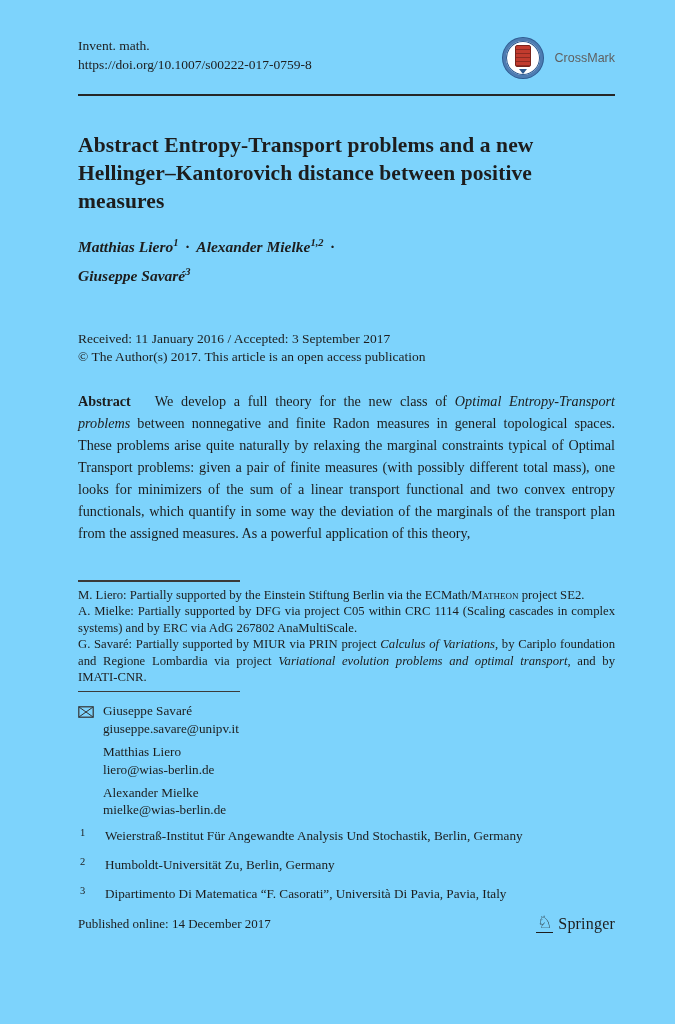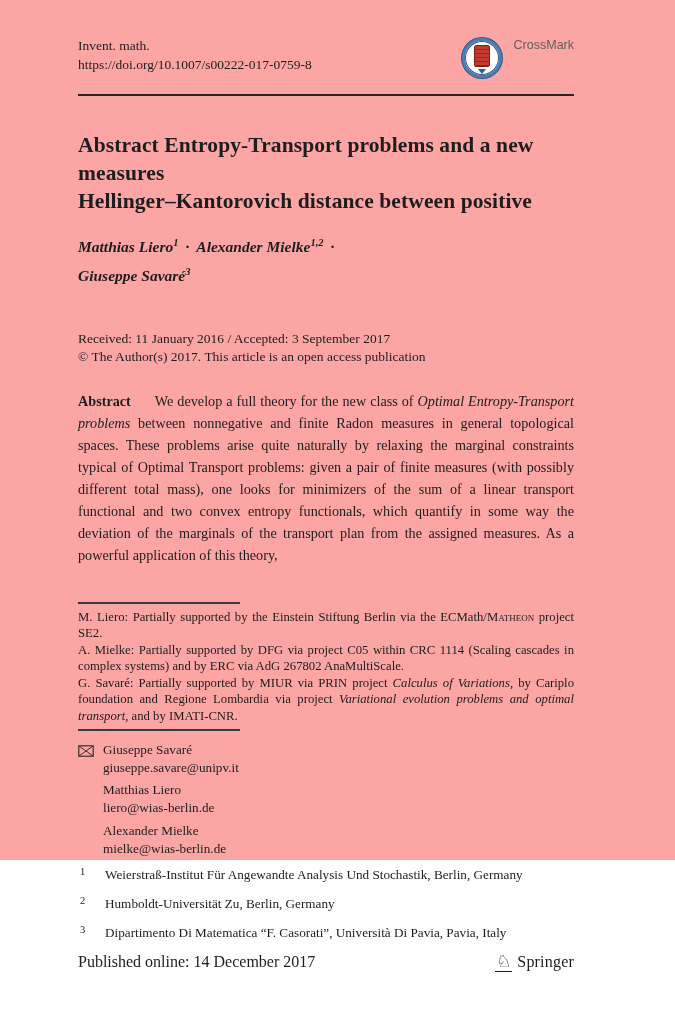--- a/index.html
+++ b/index.html
@@ -1,25 +1,25 @@
 <!DOCTYPE html>
 <html><head>
 <meta charset="utf-8">
 <style>
   html,body{margin:0;padding:0;}
   body{width:675px;height:1024px;background:#ffffff;overflow:hidden;}
   .page{
-    box-sizing:border-box;width:675px;height:860px;background:#fca5a5;
-    padding:36px 101px 0 78px;position:relative;
+    box-sizing:border-box;width:675px;height:1024px;background:#7dd3fc;
+    padding:36px 60px 0 78px;position:relative;
     font-family:"Liberation Serif","DejaVu Serif",serif;color:#1d1d1d;
   }
   
   .hdr{display:flex;justify-content:space-between;align-items:flex-start;}
   .hdr-left{font-size:13.5px;line-height:19px;}
-  .cm-badge{display:flex;gap:12px;margin-top:2px;cursor:pointer;}
+  .cm-badge{display:flex;align-items:center;gap:12px;margin-top:2px;cursor:pointer;}
   .cm-circle{width:34px;height:34px;border-radius:50%;border:3px solid #4d7cb2;
     box-shadow:0 0 0 1px #2e5a8f, inset 0 0 0 1px #2e5a8f;background:#fff;position:relative;}
   .cm-book{position:absolute;left:50%;top:4px;transform:translateX(-50%);
     width:14px;height:20px;border:1px solid #7a241c;border-radius:2px;
     background:repeating-linear-gradient(#c23b2e 0 3px,#8f2a21 3px 4px);}
   .cm-tri{position:absolute;bottom:1px;left:50%;transform:translateX(-50%);
     width:0;height:0;border-left:4px solid transparent;border-right:4px solid transparent;
     border-top:5px solid #2e5a8f;}
   .cm-label{font-family:"Liberation Sans","DejaVu Sans",sans-serif;font-size:12.5px;color:#5f5f5f;}
   .rule{height:2px;background:#262626;margin-top:16px;}
@@ -44,21 +44,21 @@
   .contacts{margin-top:10px;font-size:13.2px;line-height:17.8px;}
   .contact{display:flex;margin-bottom:5px;}
   .contact .icol{width:25px;flex:0 0 25px;padding-top:3px;}
   .contact .email{cursor:pointer;}
   
   .affils{margin-top:7px;font-size:13.2px;}
   .affil{display:flex;margin-bottom:10px;line-height:19px;}
   .affil .num{width:25px;flex:0 0 25px;font-size:10.5px;position:relative;top:-3px;padding-left:2px;}
   
   .footer{margin-top:11px;display:flex;justify-content:space-between;align-items:center;}
-  .pub{font-size:16px;}
+  .pub{font-size:13px;}
   .springer{display:flex;align-items:center;gap:5px;}
   .sp-emblem{font-family:"DejaVu Sans",sans-serif;font-size:17px;line-height:1;
     border-bottom:1.5px solid #1d1d1d;padding:0 1px 1px 1px;}
   .sp-word{font-size:16px;letter-spacing:.2px;}
 </style>
 </head>
 <body>
 
 <div class="page">
 
@@ -73,22 +73,22 @@
         <div class="cm-tri"></div>
       </div>
       <span class="cm-label">CrossMark</span>
     </div>
   </div>
 
   <div class="rule"></div>
 
   <div class="title">
     <span>Abstract Entropy-Transport problems and a new</span>
+    <span>Hellinger–Kantorovich distance between positive</span>
     <span>measures</span>
-    <span>Hellinger–Kantorovich distance between positive</span>
   </div>
 
   <div class="authors">
     <div>
       <span>Matthias Liero</span><sup>1</sup><span class="dotsep">·</span><span>Alexander Mielke</span><sup>1,2</sup><span class="dotsep">·</span>
     </div>
     <div>
       <span>Giuseppe Savaré</span><sup>3</sup>
     </div>
   </div>

